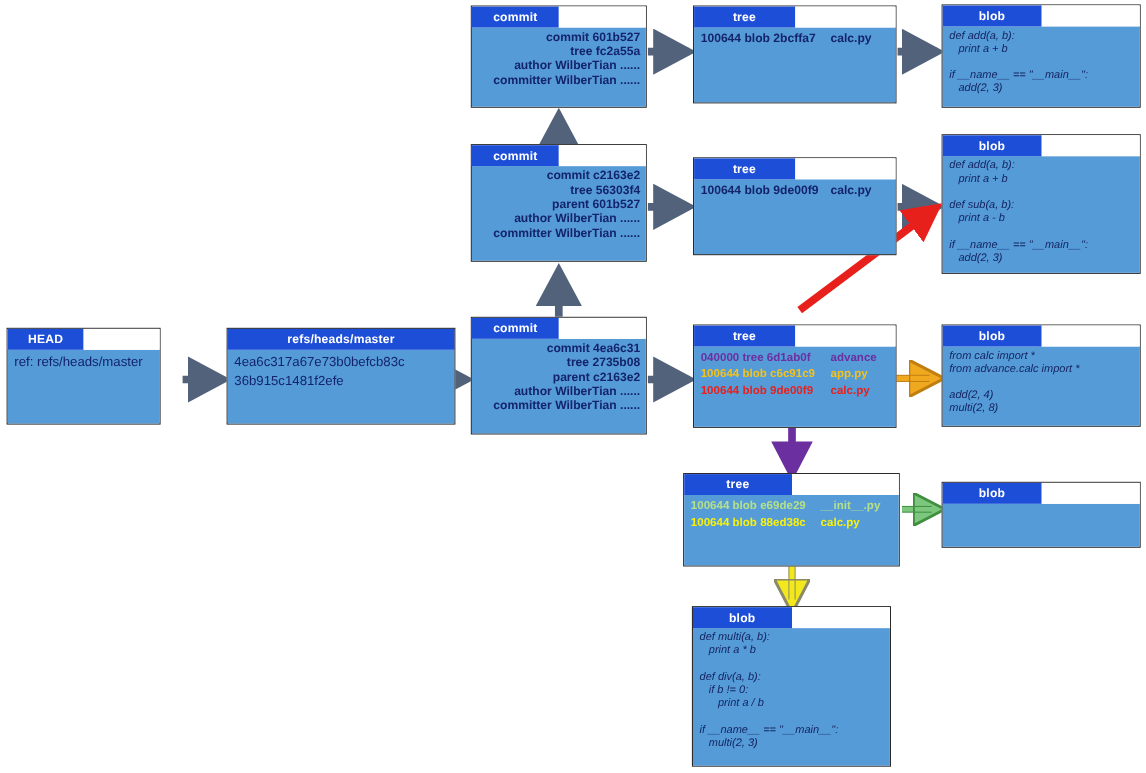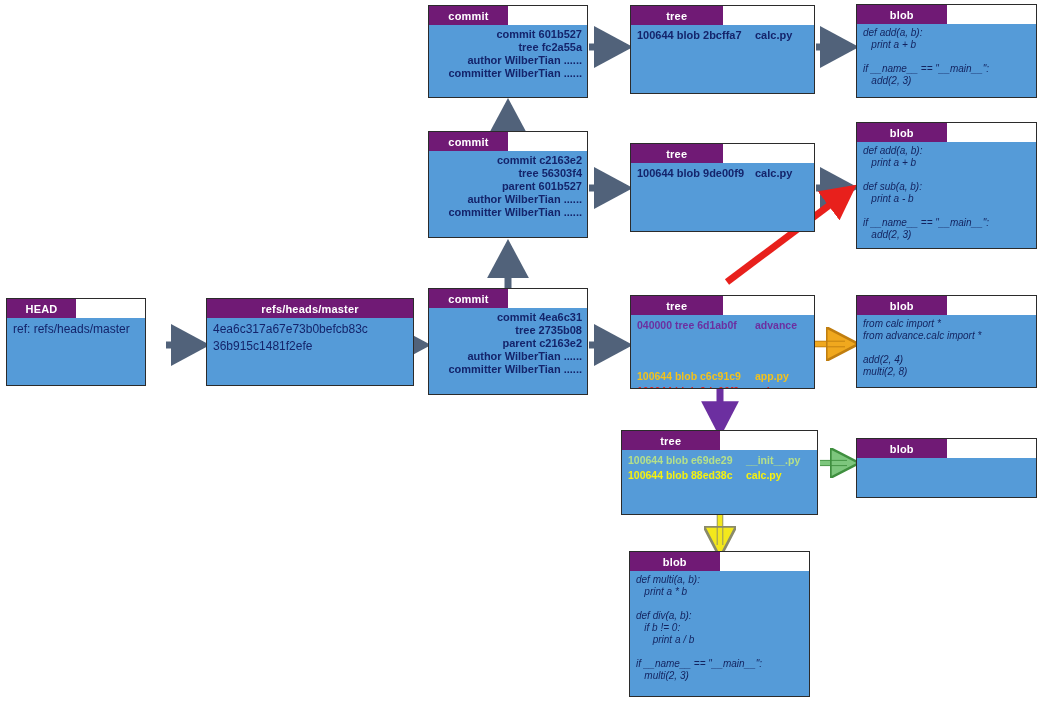--- a/index.html
+++ b/index.html
@@ -34,21 +34,21 @@
     background: #ffffff;
   }
   .node .hdr {
     height: 19px;
     display: flex;
     align-items: stretch;
     background: #ffffff;
   }
   .node .hdr .title {
     width: 50%;
-    background: #701a75;
+    background: #1d4ed8;
     color: #ffffff;
     font-weight: bold;
     font-size: 11px;
     display: flex;
     align-items: center;
     justify-content: center;
     letter-spacing: 0.2px;
   }
   .node .hdr .filler {
     flex: 1;
@@ -260,21 +260,21 @@
   <div class="node" style="left:630px; top:295px; width:185px; height:94px;">
     <div class="hdr">
       <div class="title">tree</div>
       <div class="filler"></div>
     </div>
     <div class="body">
       <div class="tentry" style="color:#6c2fa0;">
         <span class="c1">040000 tree 6d1ab0f</span>
         <span class="c2">advance</span>
       </div>
-      <div class="tentry" style="color:#f3c21c;margin-top:36px;">
+      <div class="tentry" style="color:#f3c21c;">
         <span class="c1">100644 blob c6c91c9</span>
         <span class="c2">app.py</span>
       </div>
       <div class="tentry" style="color:#e8201c;">
         <span class="c1">100644 blob 9de00f9</span>
         <span class="c2">calc.py</span>
       </div>
     </div>
   </div>
 

